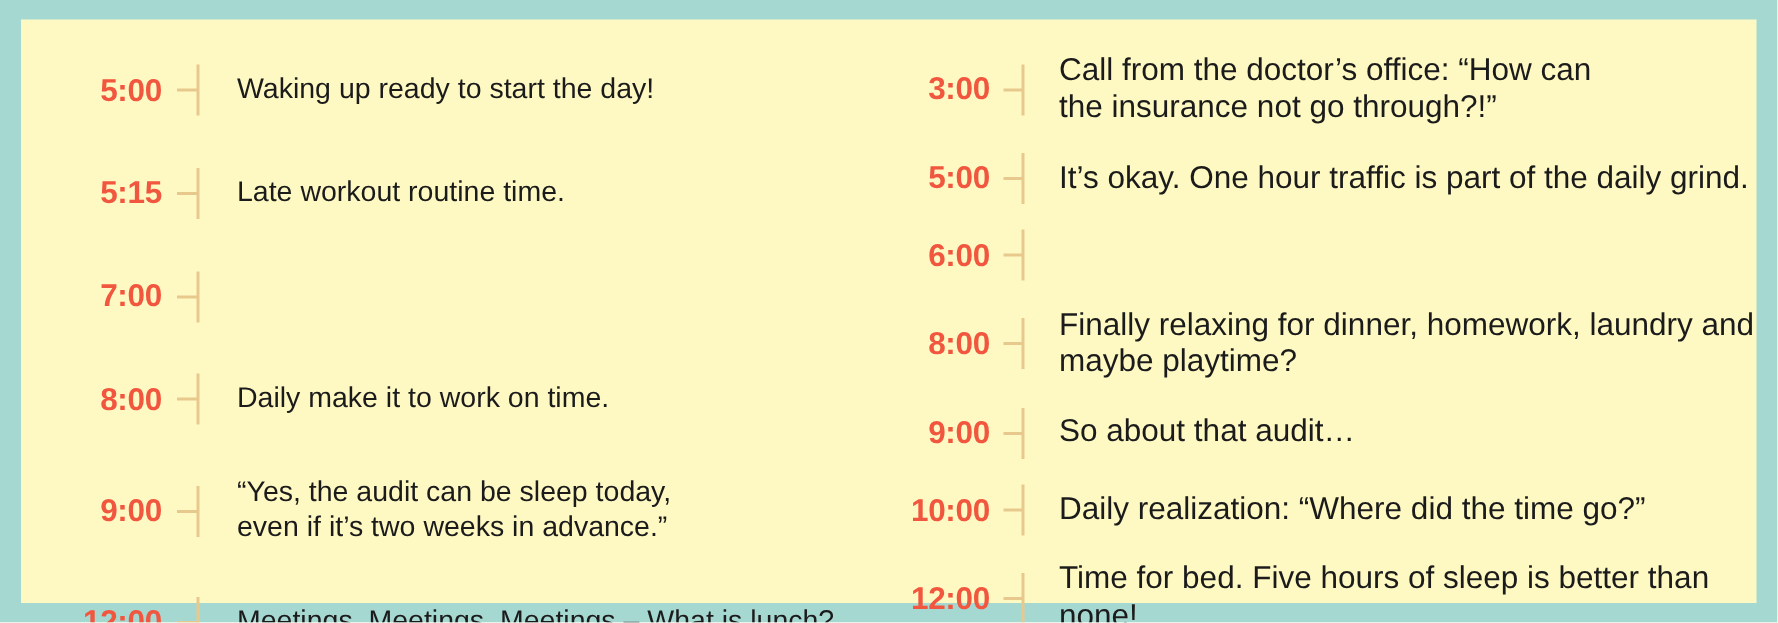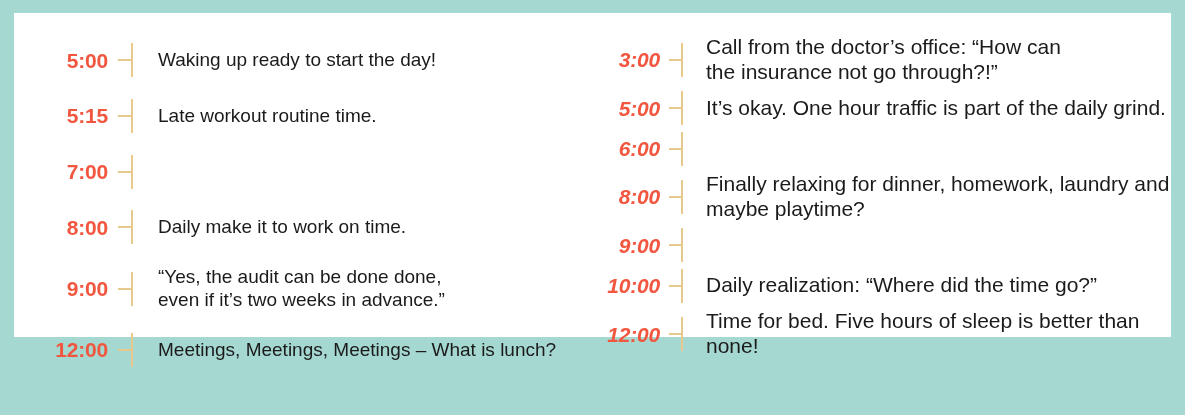--- a/index.html
+++ b/index.html
@@ -16,22 +16,22 @@
     height: 415px;
     box-sizing: border-box;
     background: #a6d8d2;
     overflow: hidden;
   }
   .card {
     position: absolute;
     left: 14px;
     top: 13px;
     width: 1157px;
-    height: 324px;
-    background: #ffffff;
+    height: 389px;
+    background: #fef9c3;
     box-sizing: border-box;
     display: flex;
     flex-direction: row;
   }
   .column {
     position: relative;
     height: 100%;
     box-sizing: border-box;
   }
   .column-left {
@@ -72,21 +72,21 @@
     flex: 0 0 auto;
     text-align: right;
     color: #f1563f;
     font-weight: bold;
     font-size: 21px;
     letter-spacing: -0.2px;
     line-height: 1;
     font-family: "Liberation Sans", sans-serif;
   }
   .column-left .time { width: 78px; }
-  .column-right .time { width: 75px; font-style: italic; }
+  .column-right .time { width: 75px; }
 
   .tick {
     flex: 0 0 auto;
     position: relative;
     width: 30px;
     height: 34px;
   }
   .tick .tick-bar {
     position: absolute;
     left: 9px;
@@ -160,21 +160,21 @@
               <span class="tick-stem"></span>
             </span>
             <span class="activity">Daily make it to work on time.</span>
           </li>
           <li class="row">
             <span class="time">9:00</span>
             <span class="tick">
               <span class="tick-bar"></span>
               <span class="tick-stem"></span>
             </span>
-            <span class="activity">“Yes, the audit can be done done,
+            <span class="activity">“Yes, the audit can be sleep today,
 even if it’s two weeks in advance.”</span>
           </li>
           <li class="row">
             <span class="time">12:00</span>
             <span class="tick">
               <span class="tick-bar"></span>
               <span class="tick-stem"></span>
             </span>
             <span class="activity">Meetings, Meetings, Meetings – What is lunch?</span>
           </li>
@@ -215,20 +215,21 @@
             </span>
             <span class="activity">Finally relaxing for dinner, homework, laundry and
 maybe playtime?</span>
           </li>
           <li class="row">
             <span class="time">9:00</span>
             <span class="tick">
               <span class="tick-bar"></span>
               <span class="tick-stem"></span>
             </span>
+            <span class="activity">So about that audit…</span>
           </li>
           <li class="row">
             <span class="time">10:00</span>
             <span class="tick">
               <span class="tick-bar"></span>
               <span class="tick-stem"></span>
             </span>
             <span class="activity">Daily realization: “Where did the time go?”</span>
           </li>
           <li class="row">

